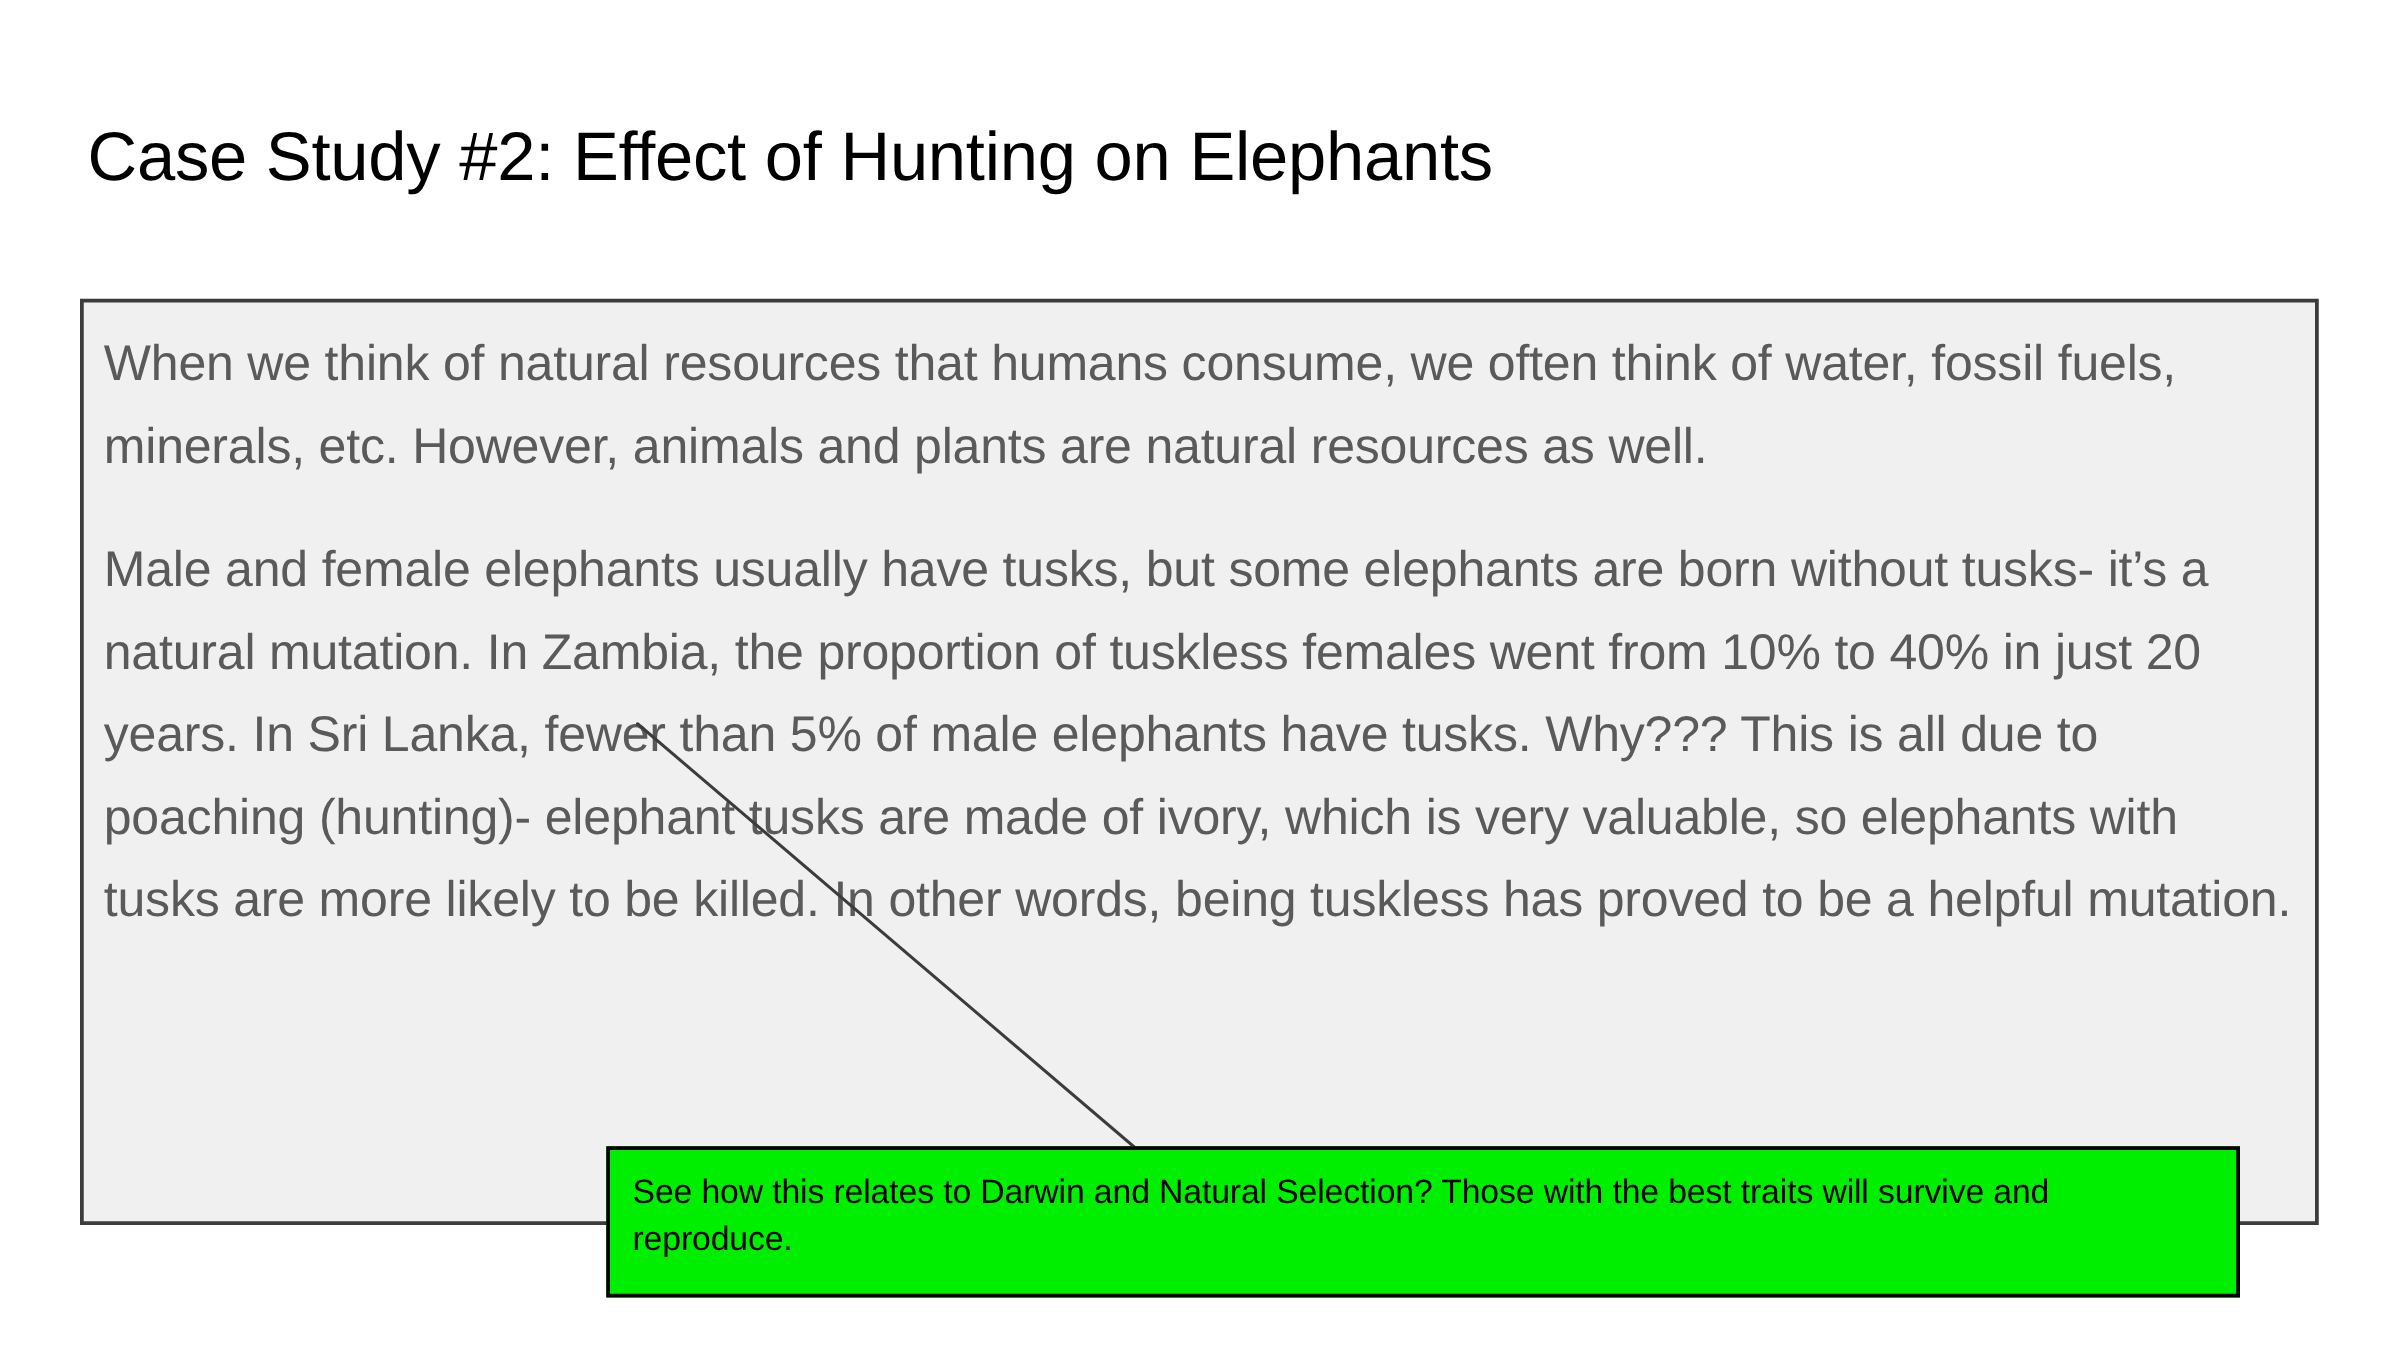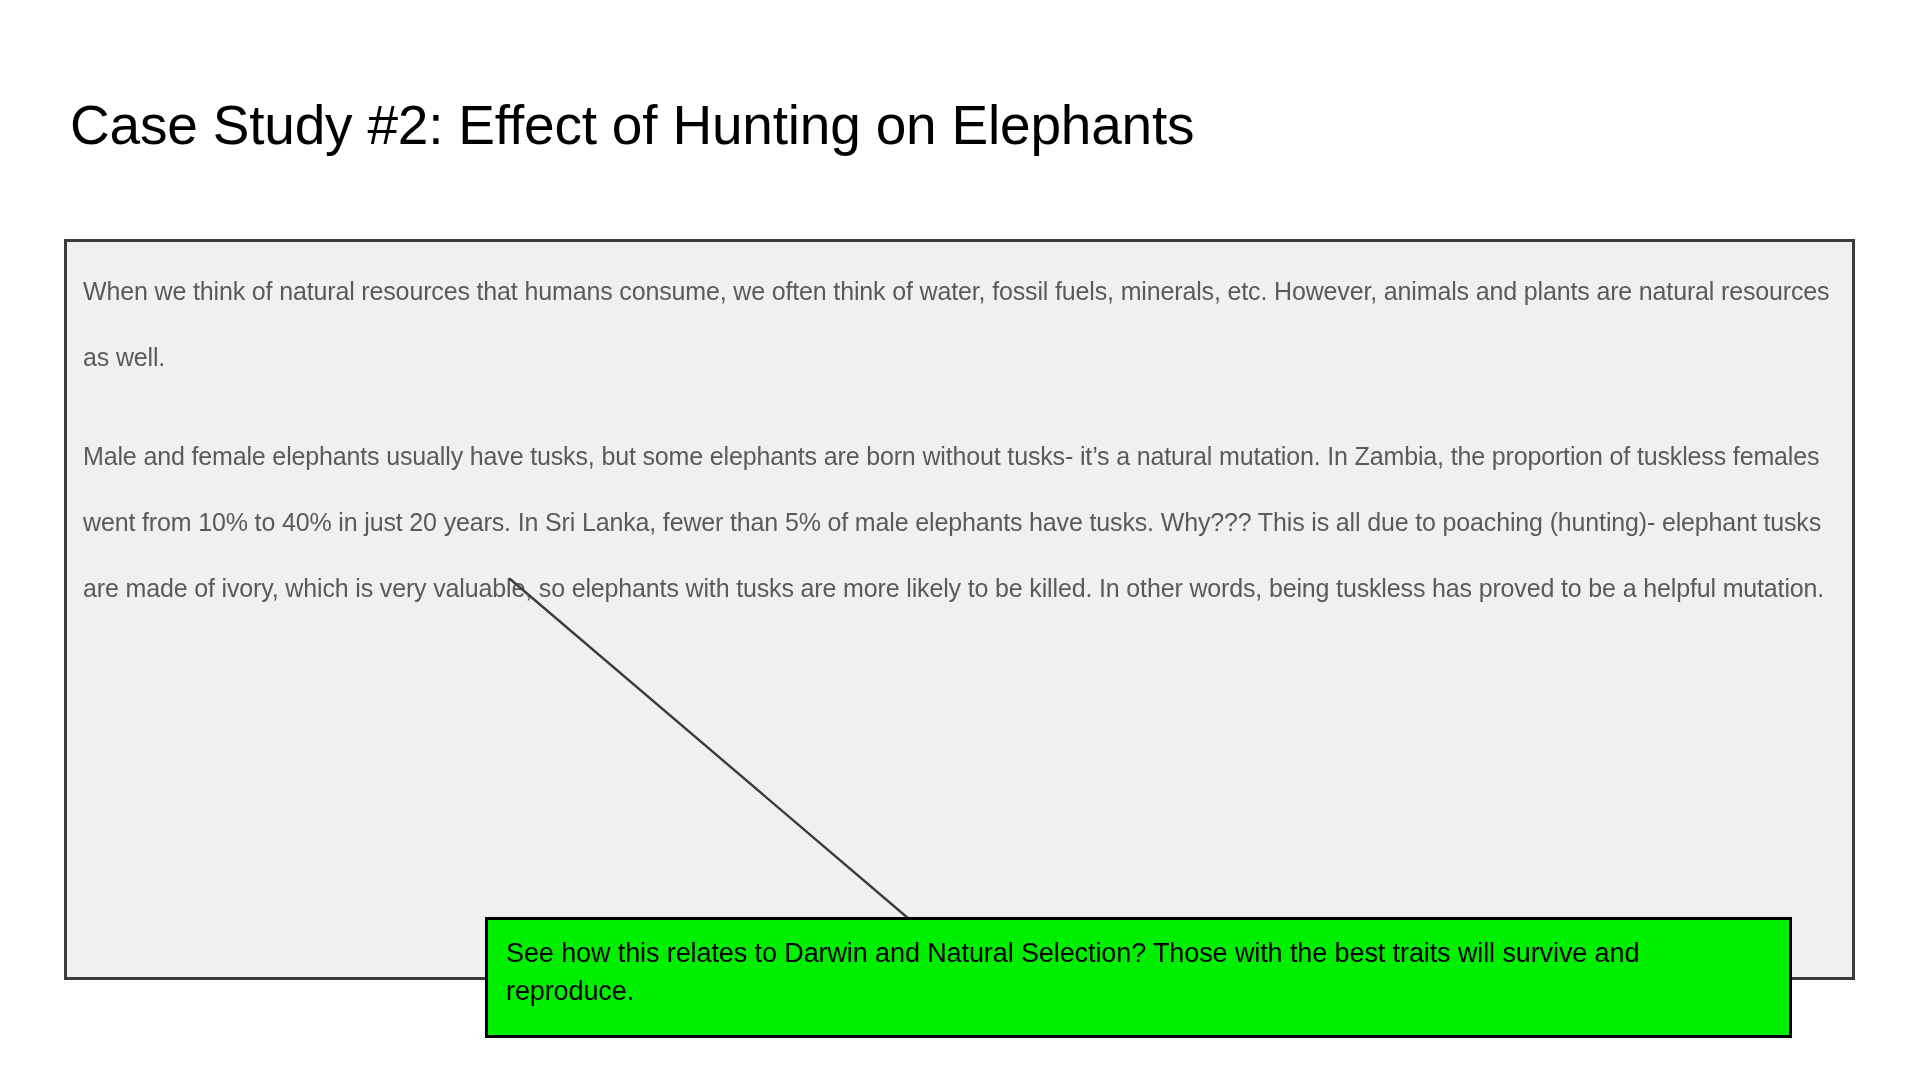--- a/index.html
+++ b/index.html
@@ -48,21 +48,21 @@
     height: 741px;
     box-sizing: border-box;
     background: #f0f0f0;
     border: 3px solid #3c3c3c;
   }
 
   .body-paragraph {
     position: absolute;
     left: 16px;
     width: 1750px;
-    font-size: 25px;
+    font-size: 40px;
     line-height: 66px;
     color: #5a5a5a;
     letter-spacing: -0.15px;
     text-align: left;
   }
   #body-para-1 { top: 16px; }
   #body-para-2 { top: 181px; }
 
   
   #leader-line {

